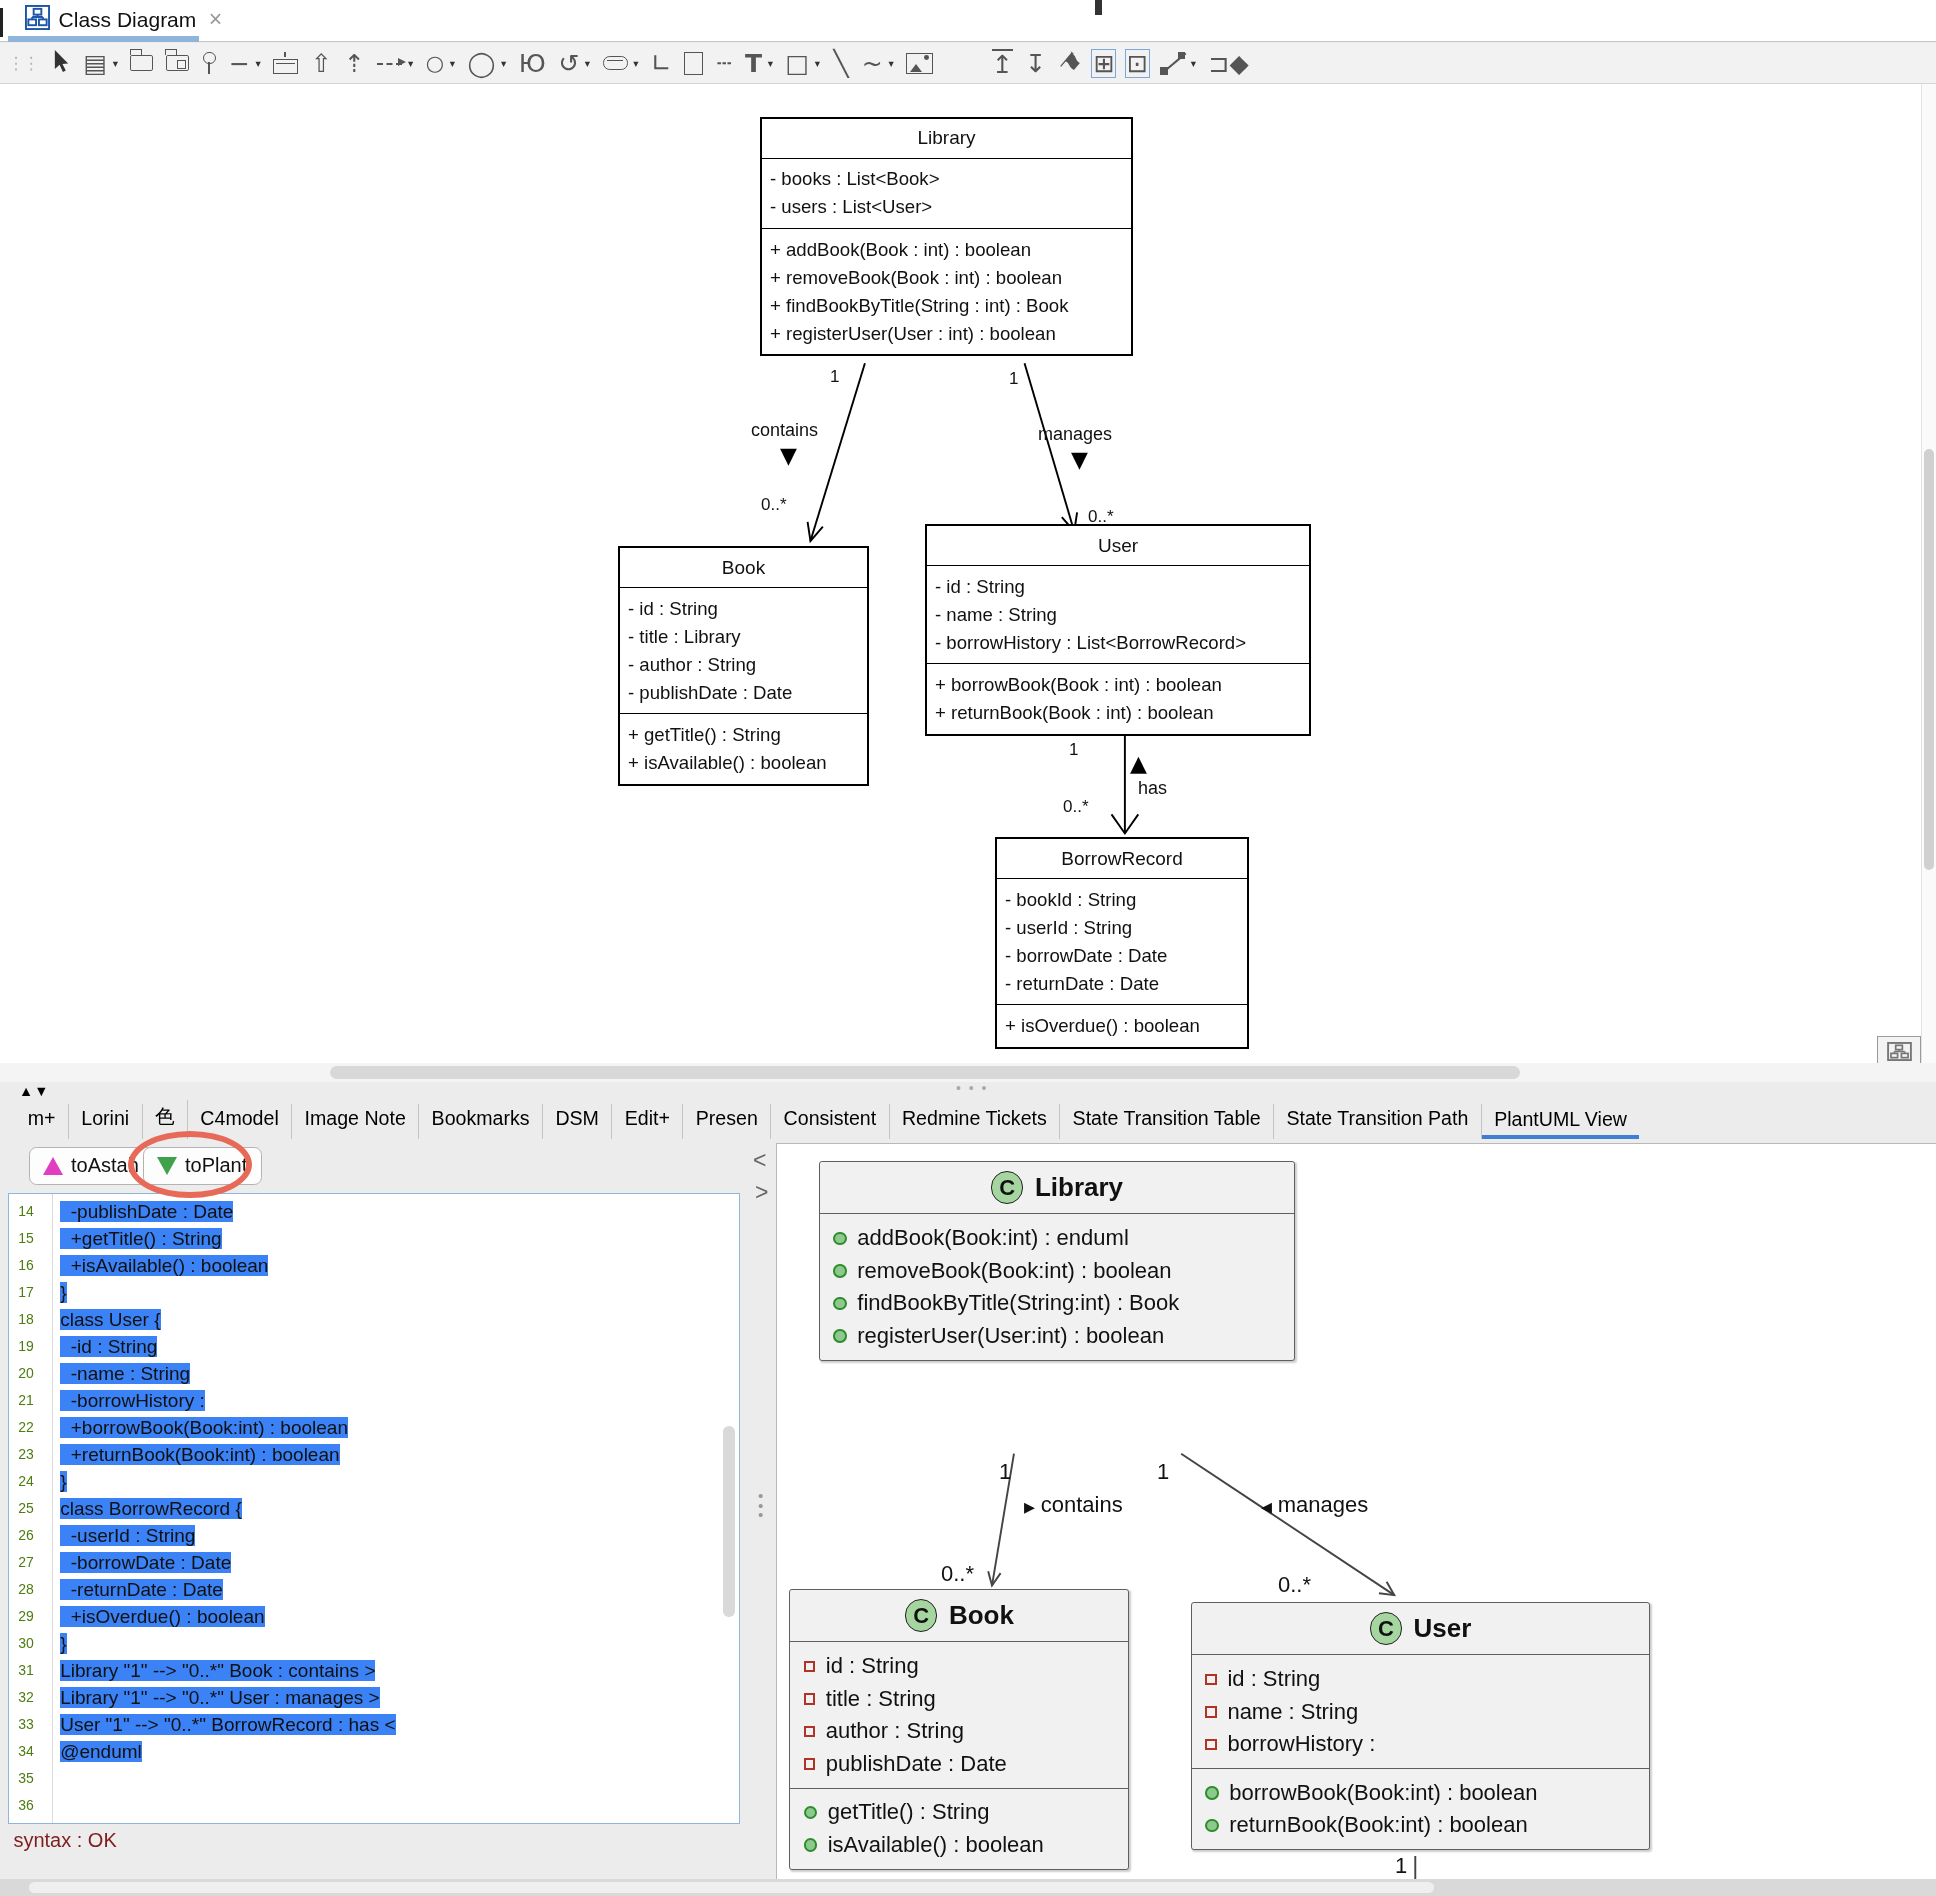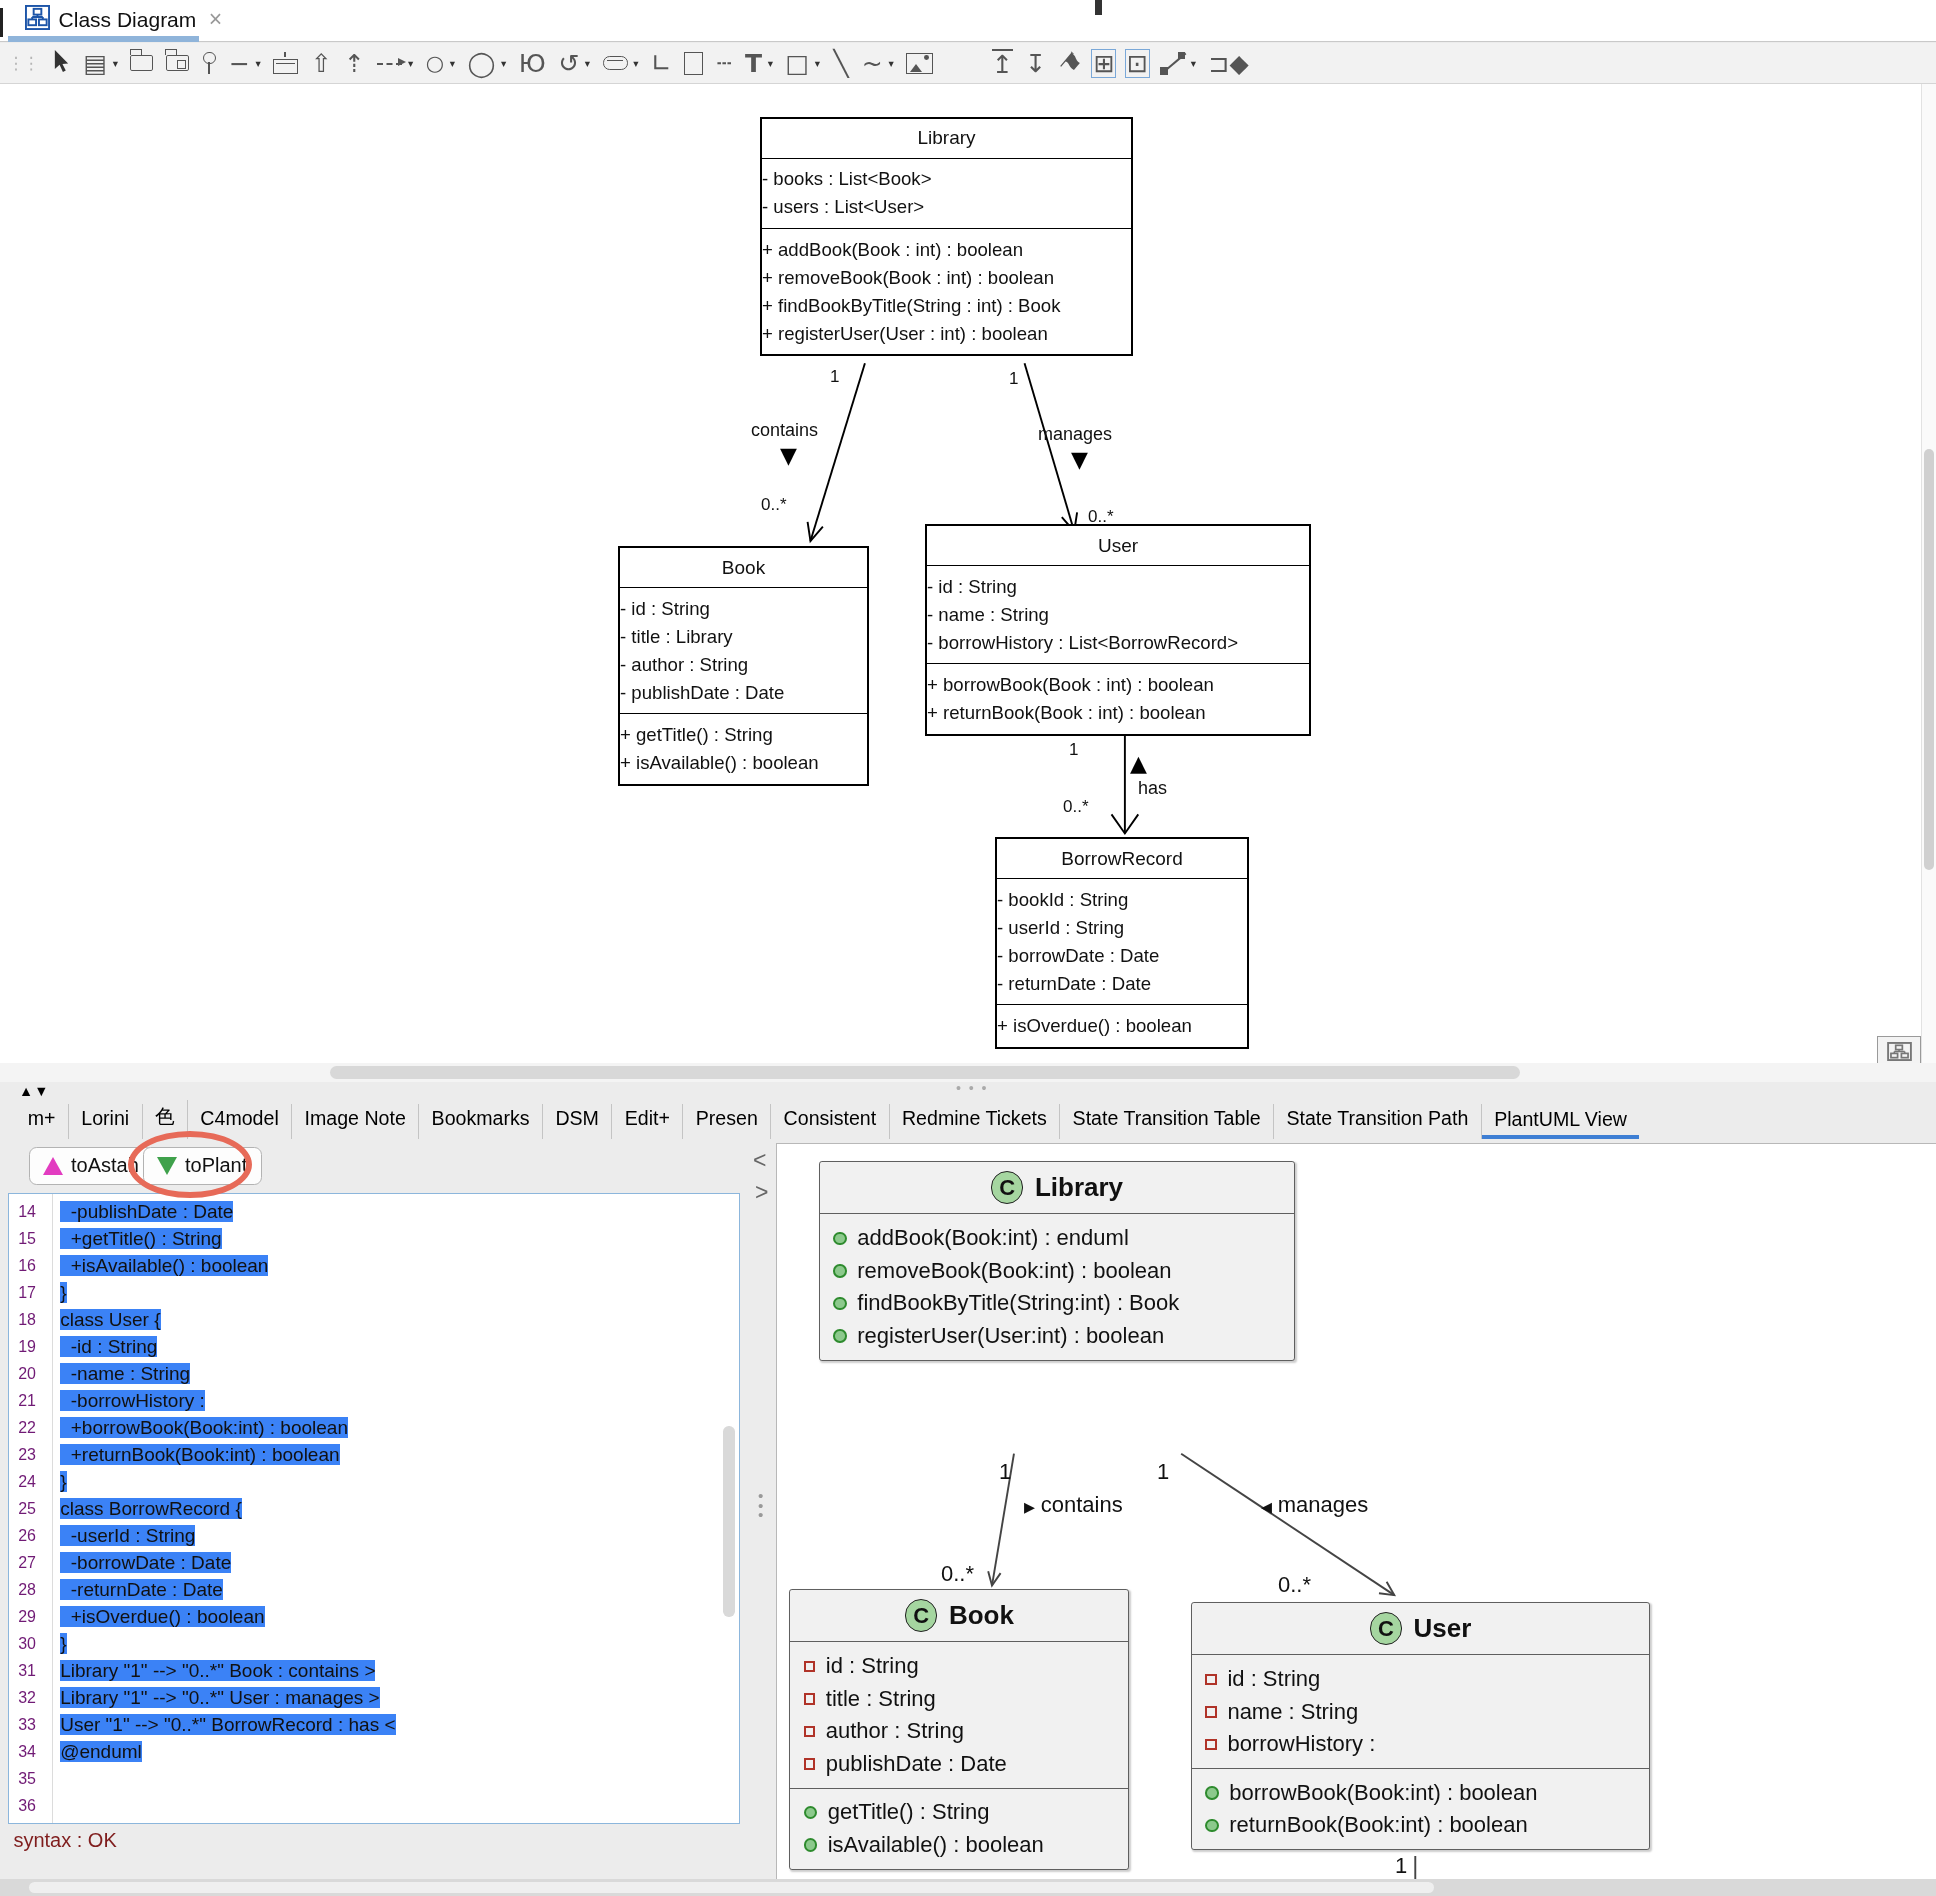--- a/index.html
+++ b/index.html
@@ -59,21 +59,21 @@
   .tgroup-gap { width:34px; }
 
   
   .canvas { position:absolute; left:0; top:84px; width:1921px; height:979px; background:#fff; }
   .edge-svg { position:absolute; left:0; top:0; }
   .aclass { position:absolute; border:2.9px solid #000; background:#fff; }
   .ahead { display:flex; align-items:center; justify-content:center; height:40px; font-size:19px;
            border-bottom:1.9px solid #000; }
   .asec { padding:6.7px 0; font-size:18.6px; line-height:28px; }
   .asec + .asec { border-top:1.9px solid #000; }
-  .asec div { padding:0 0; white-space:nowrap; }
+  .asec div { padding:0 8px; white-space:nowrap; }
   .clabel { position:absolute; font-size:18px; white-space:nowrap; }
   .cmult { position:absolute; font-size:17px; white-space:nowrap; }
   .ctri { position:absolute; font-family:"DejaVu Sans",sans-serif; font-size:22px; color:#000; line-height:1; }
   .corner-icon { position:absolute; left:1877px; top:952px; width:44px; height:31px; border:1px solid #9a9a9a;
                  background:#f3f3f3; display:flex; align-items:center; justify-content:center; }
   .vscroll { position:absolute; left:1921px; top:84px; width:15.3px; height:979px; background:#fafafa;
              border-left:1px solid #e2e2e2; }
   .vscroll .thumb { position:absolute; left:1.9px; top:365px; width:10.5px; height:421px; background:#d0d0d0; border-radius:5.7px; }
 
   
@@ -98,21 +98,21 @@
   .tri-down-green { width:0; height:0; border-left:10.5px solid transparent; border-right:10.5px solid transparent;
                  border-top:18px solid #3fa14b; }
   .red-oval { position:absolute; left:128px; top:-7.6px; width:124px; height:67px; border:6.7px solid #e76a58;
               border-radius:50%; z-index:5; }
   .chev { position:absolute; color:#666; font-size:23px; }
   .split-dots { position:absolute; left:758px; top:352px; color:#999; font-size:15.3px; line-height:9.6px; }
 
   
   .editor { position:absolute; left:7.6px; top:54px; width:732px; height:631px; background:#fff;
             border:1.9px solid #8cb6dc; display:flex; overflow:hidden; }
-  .gutter { width:44px; padding:3.8px 0 0 9.6px; font-size:16px; color:#701a75; line-height:27px;
+  .gutter { width:44px; padding:3.8px 0 0 9.6px; font-size:14px; color:#4d7c0f; line-height:27px;
             border-right:1px solid #dcdcdc; }
   .codearea { flex:1; padding:3.8px 0 0 7.6px; font-size:19px; line-height:27px; }
   .codearea .ln { white-space:pre; }
   .codearea .ln span { white-space:pre; }
   .codearea .sel { background:#3b82f6; }
   .ed-vthumb { position:absolute; left:723px; top:287px; width:11.5px; height:191px; background:#d9d9d9; border-radius:5.7px; }
   .status { position:absolute; left:13.4px; top:690px; font-size:20px; color:#7f1d1d; }
   .bottom-strip { position:absolute; left:0; top:740px; width:1937px; height:17px; background:#d9d9d9; }
   .bottom-strip .thumb { position:absolute; left:29px; top:2.9px; width:1405px; height:11.5px; background:#efefef; border-radius:5.7px; }
 

